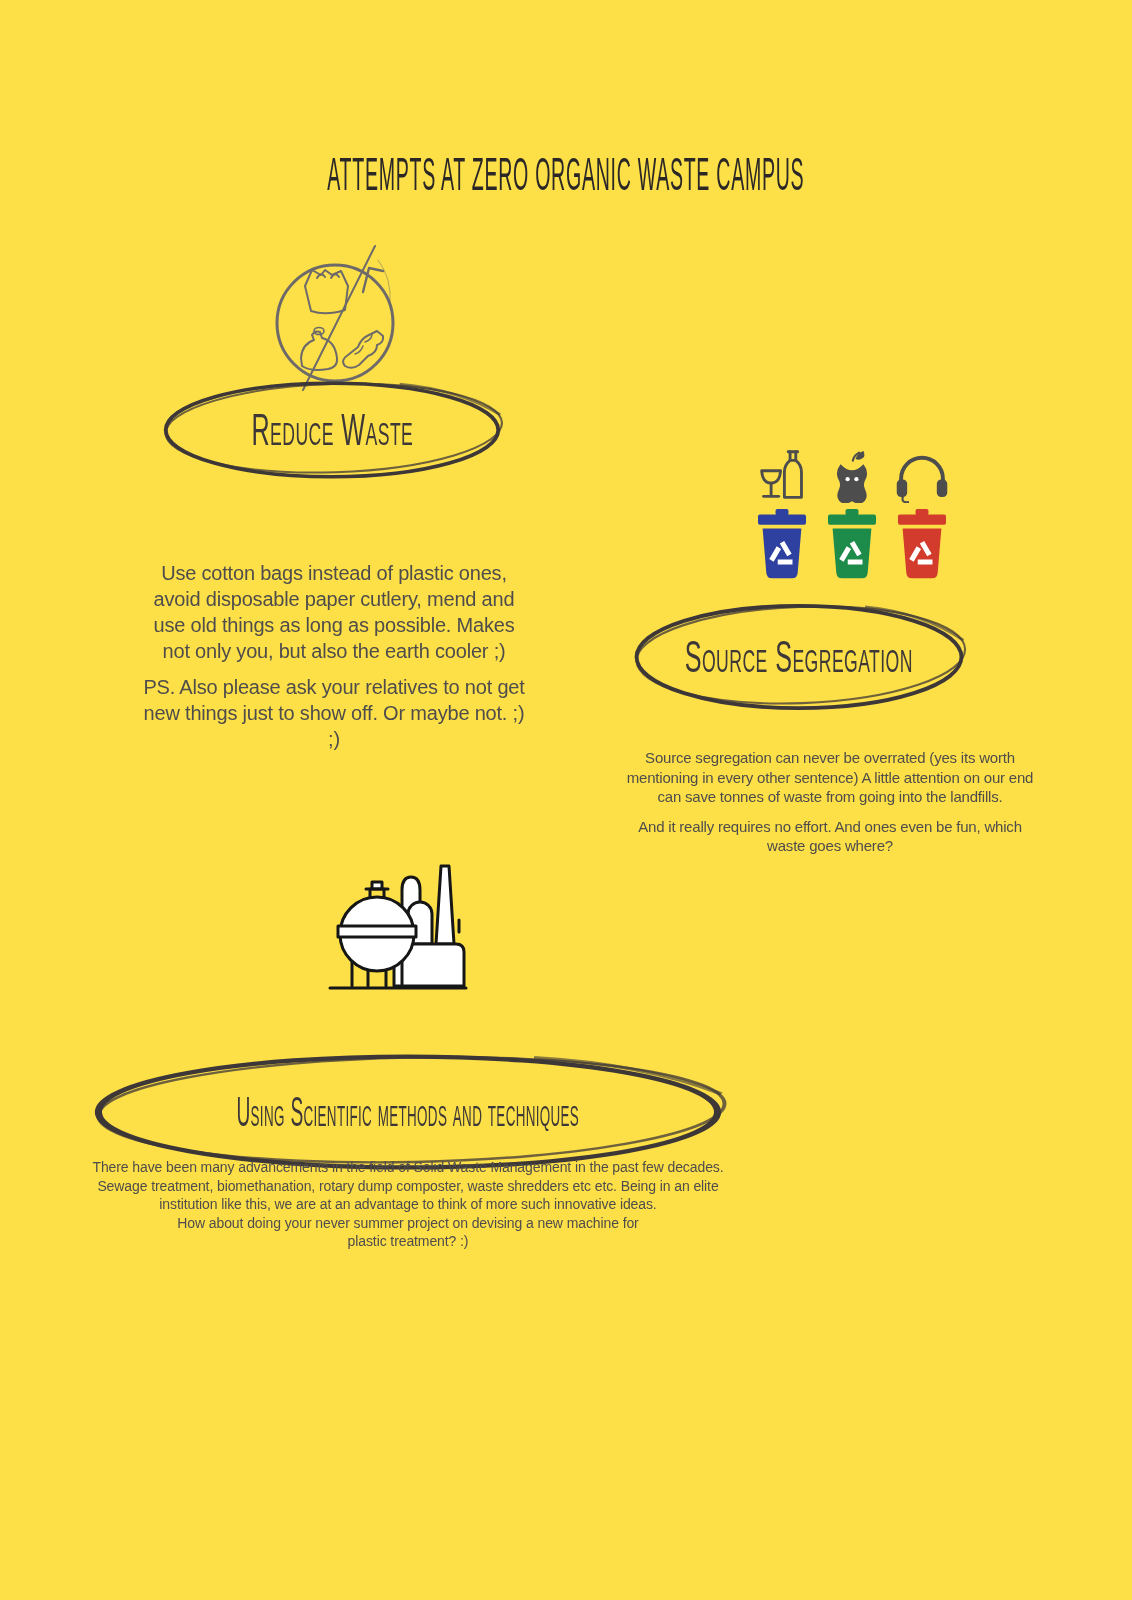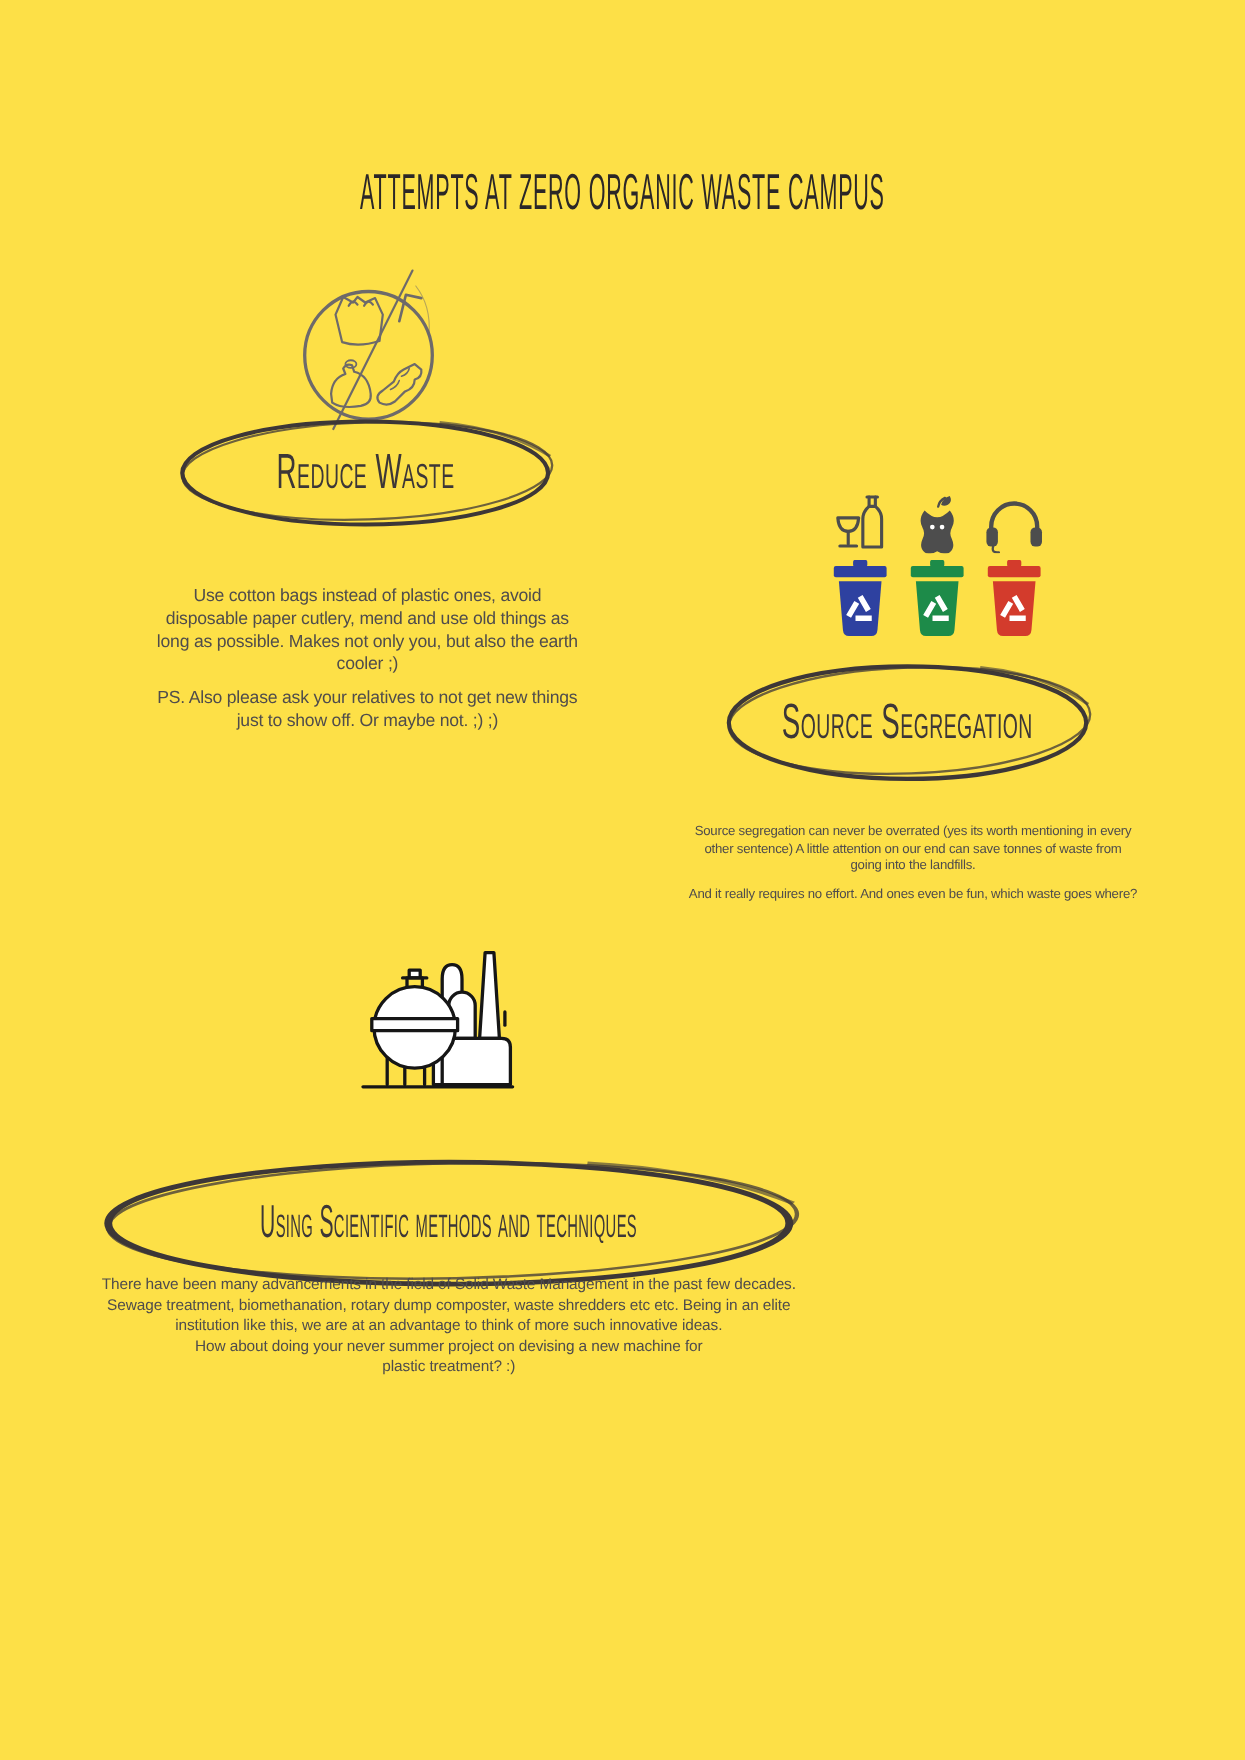--- a/index.html
+++ b/index.html
@@ -10,28 +10,28 @@
   
   .tx{display:inline-block;white-space:nowrap;font-weight:400;color:var(--ink);}
   .tx-title{font-size:28px;letter-spacing:1px;color:var(--title);transform:scale(0.70,1.64);transform-origin:center center;}
   .tx-h{font-variant:small-caps;font-size:30px;letter-spacing:.5px;transform:scale(0.84,1.5);transform-origin:center center;}
   .tx-h-big{font-variant:small-caps;font-size:30px;letter-spacing:.5px;transform:scale(0.64,1.4);transform-origin:center center;}
   .title{position:absolute;left:0;top:159px;width:100%;text-align:center;}
   
   .oval{position:absolute;display:flex;align-items:center;justify-content:center;}
   .oval > svg.sketch{position:absolute;left:0;top:0;width:100%;height:100%;}
   .oval-reduce{left:158px;top:376px;width:348px;height:108px;}
-  .oval-source{left:655px;top:598px;width:340px;height:118px;}
+  .oval-source{left:629px;top:598px;width:340px;height:118px;}
   .oval-big{left:84px;top:1048px;width:648px;height:128px;}
   
   .para{position:absolute;text-align:center;color:var(--body_text);}
   .para p{margin:0;}
   .para p + p{margin-top:10px;}
-  .para-1{left:138px;top:532px;width:392px;font-size:16px;line-height:1.3;letter-spacing:-0.2px;}
-  .para-2{left:626px;top:748px;width:408px;font-size:12px;line-height:1.3;letter-spacing:-0.2px;text-align:center;}
+  .para-1{left:138px;top:560px;width:392px;font-size:20px;line-height:1.3;letter-spacing:-0.2px;}
+  .para-2{left:626px;top:748px;width:408px;font-size:15px;line-height:1.3;letter-spacing:-0.2px;text-align:center;}
   .para-3{left:78px;top:1158px;width:660px;font-size:14px;line-height:1.33;letter-spacing:-0.1px;}
   .para-3 p + p{margin-top:0;}
   .para-3 p:nth-child(2){max-width:470px;margin-left:auto;margin-right:auto;}
   
   .icon-noplastic{position:absolute;left:265px;top:238px;width:140px;height:155px;}
   .icon-plant{position:absolute;left:328px;top:842px;width:140px;height:148px;}
   .bins{position:absolute;left:752px;top:448px;width:200px;}
   .bins-row{display:flex;justify-content:space-between;align-items:flex-end;}
   .bins-row + .bins-row{margin-top:6px;}
   .bins-row .cell{width:60px;display:flex;justify-content:center;align-items:flex-end;}

